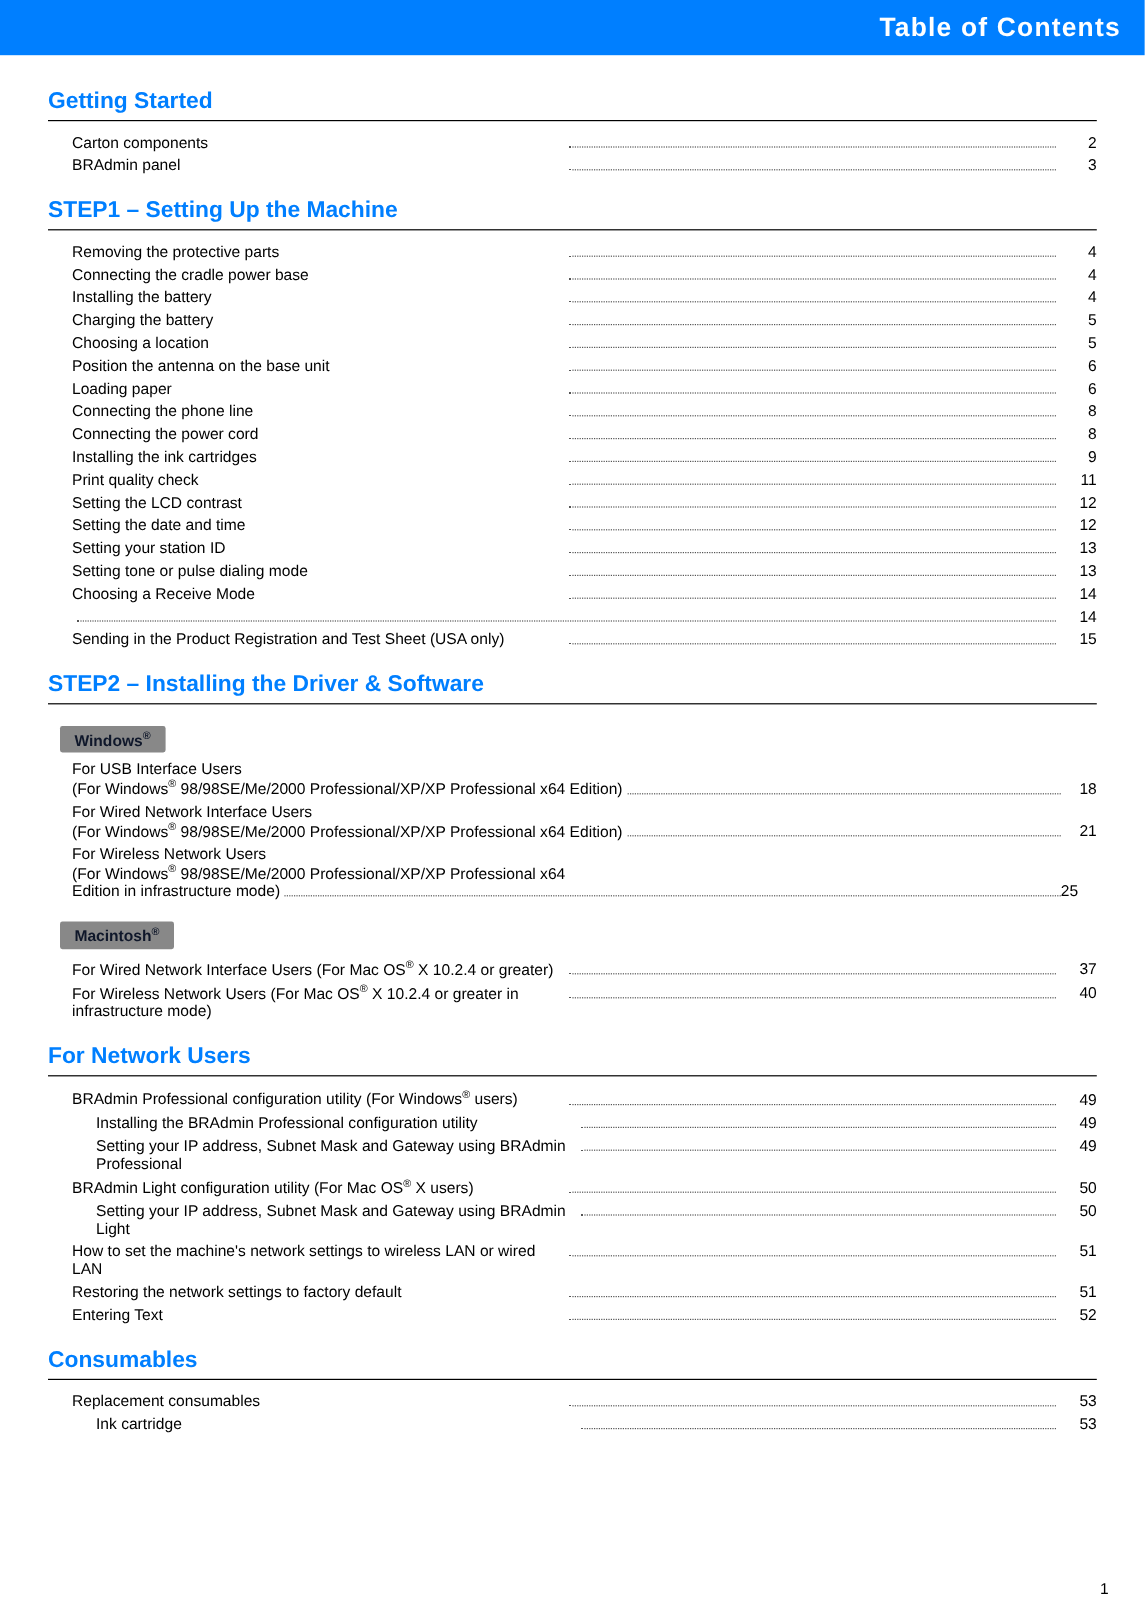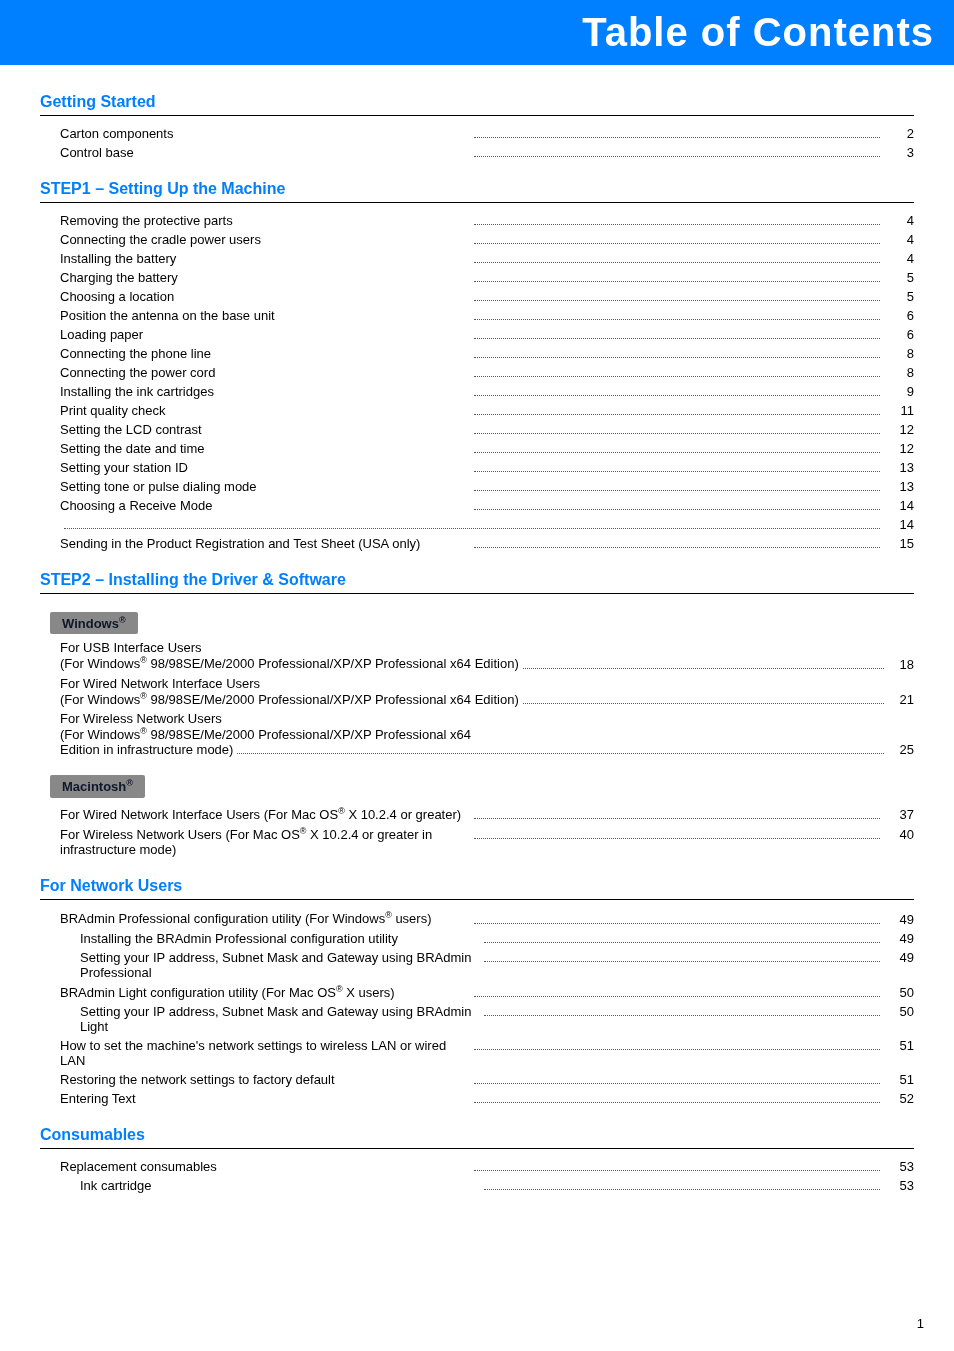--- a/index.html
+++ b/index.html
@@ -14,42 +14,42 @@
     }
 
     
     .header {
       background: #007FFF;
       padding: 10px 20px 10px 0;
       text-align: right;
     }
     .header h1 {
       color: #fff;
-      font-size: 40px;
+      font-size: 22px;
       font-weight: bold;
       letter-spacing: 1px;
     }
 
     
     .page-number {
       position: absolute;
       bottom: 20px;
       right: 30px;
       font-size: 13px;
     }
 
     
     .content {
       padding: 10px 40px 40px 40px;
     }
 
     
     .section-title {
       color: #007FFF;
-      font-size: 16px;
+      font-size: 19px;
       font-weight: bold;
       margin-top: 18px;
       margin-bottom: 4px;
     }
     .section-divider {
       border: none;
       border-top: 1.5px solid #000;
       margin-bottom: 8px;
     }
 
@@ -120,38 +120,38 @@
   <div>
     <div class="section-title">Getting Started</div>
     <hr class="section-divider">
     <div class="getting-started-entries">
       <div class="toc-entry">
         <span class="toc-label">Carton components</span>
         <span class="toc-dots"></span>
         <span class="toc-page">2</span>
       </div>
       <div class="toc-entry">
-        <span class="toc-label">Control base</span>
+        <span class="toc-label">BRAdmin panel</span>
         <span class="toc-dots"></span>
         <span class="toc-page">3</span>
       </div>
     </div>
   </div>
 
   <div>
     <div class="section-title"><strong>STEP1</strong> –  Setting Up the Machine</div>
     <hr class="section-divider">
     <div class="step1-entries">
       <div class="toc-entry">
         <span class="toc-label">Removing the protective parts </span>
         <span class="toc-dots"></span>
         <span class="toc-page">4</span>
       </div>
       <div class="toc-entry">
-        <span class="toc-label">Connecting the cradle power users </span>
+        <span class="toc-label">Connecting the cradle power base </span>
         <span class="toc-dots"></span>
         <span class="toc-page">4</span>
       </div>
       <div class="toc-entry">
         <span class="toc-label">Installing the battery</span>
         <span class="toc-dots"></span>
         <span class="toc-page">4</span>
       </div>
       <div class="toc-entry">
         <span class="toc-label">Charging the battery</span>
@@ -270,21 +270,21 @@
             <div style="display:flex; justify-content:space-between; align-items:baseline;">
               <span>For Wireless Network Users</span>
             </div>
             <div style="display:flex; justify-content:space-between; align-items:baseline;">
               <span>(For Windows<sup>®</sup> 98/98SE/Me/2000 Professional/XP/XP Professional x64</span>
             </div>
             <div style="display:flex; justify-content:space-between; align-items:baseline;">
               <span>Edition in infrastructure mode) </span>
               <span style="display:flex; align-items:baseline; flex:1; margin-left:4px;">
                 <span style="flex:1; border-bottom:1px dotted #555; margin-bottom:3px;"></span>
-                <span style="min-width:30px; text-align:right;">25</span>
+                <span style="min-width:30px; text-align:left;">25</span>
               </span>
             </div>
           </div>
         </div>
       </div>
 
       <div style="margin-top:8px;">
         <div class="subsection-box">Macintosh<sup>®</sup></div>
         <div style="padding-left:10px;">
           <div class="toc-entry">

